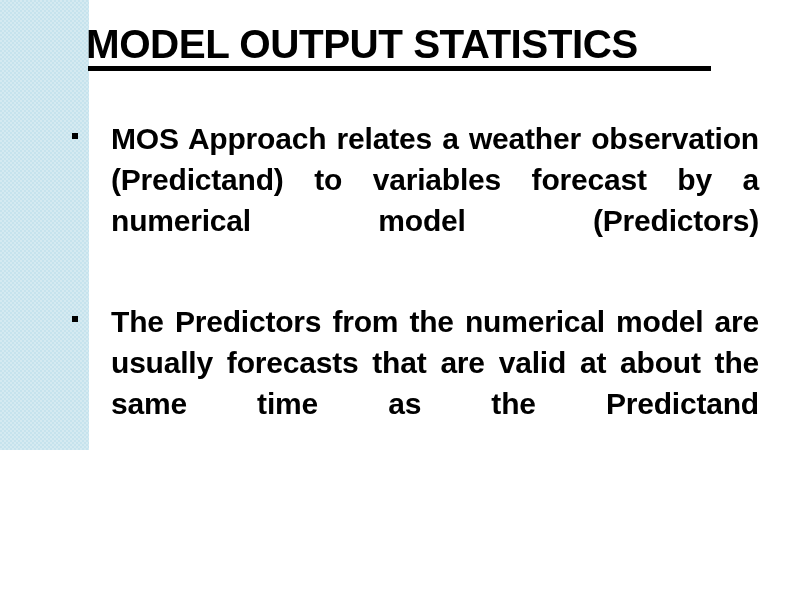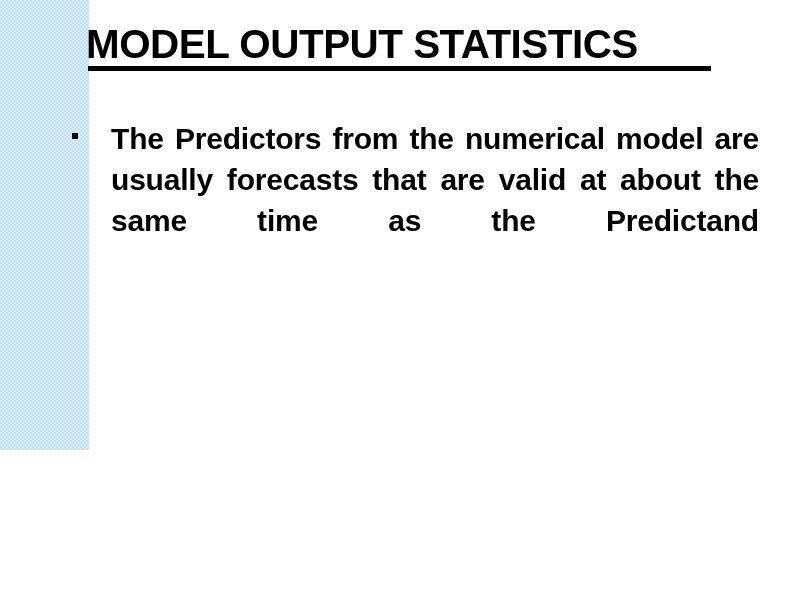--- a/index.html
+++ b/index.html
@@ -128,20 +128,24 @@
 <div id="slide">
 
   <div id="sidebar-band"></div>
 
   <div id="title">MODEL OUTPUT STATISTICS</div>
   <div id="title-underline"></div>
 
   <div id="body">
 
 
+    <div class="bullet-block">
+      <span class="bullet-marker"></span>
+      <div class="bullet-text">MOS Approach relates a weather observation (Predictand) to variables forecast by a numerical model (Predictors)</div>
+    </div>
 
     <div class="bullet-block">
       <span class="bullet-marker"></span>
       <div class="bullet-text">The Predictors from the numerical model are usually forecasts that are valid at about the same time as the Predictand</div>
     </div>
 
   </div>
 
   <div id="footer-note">BPKC : CLM (STATS)</div>
 

